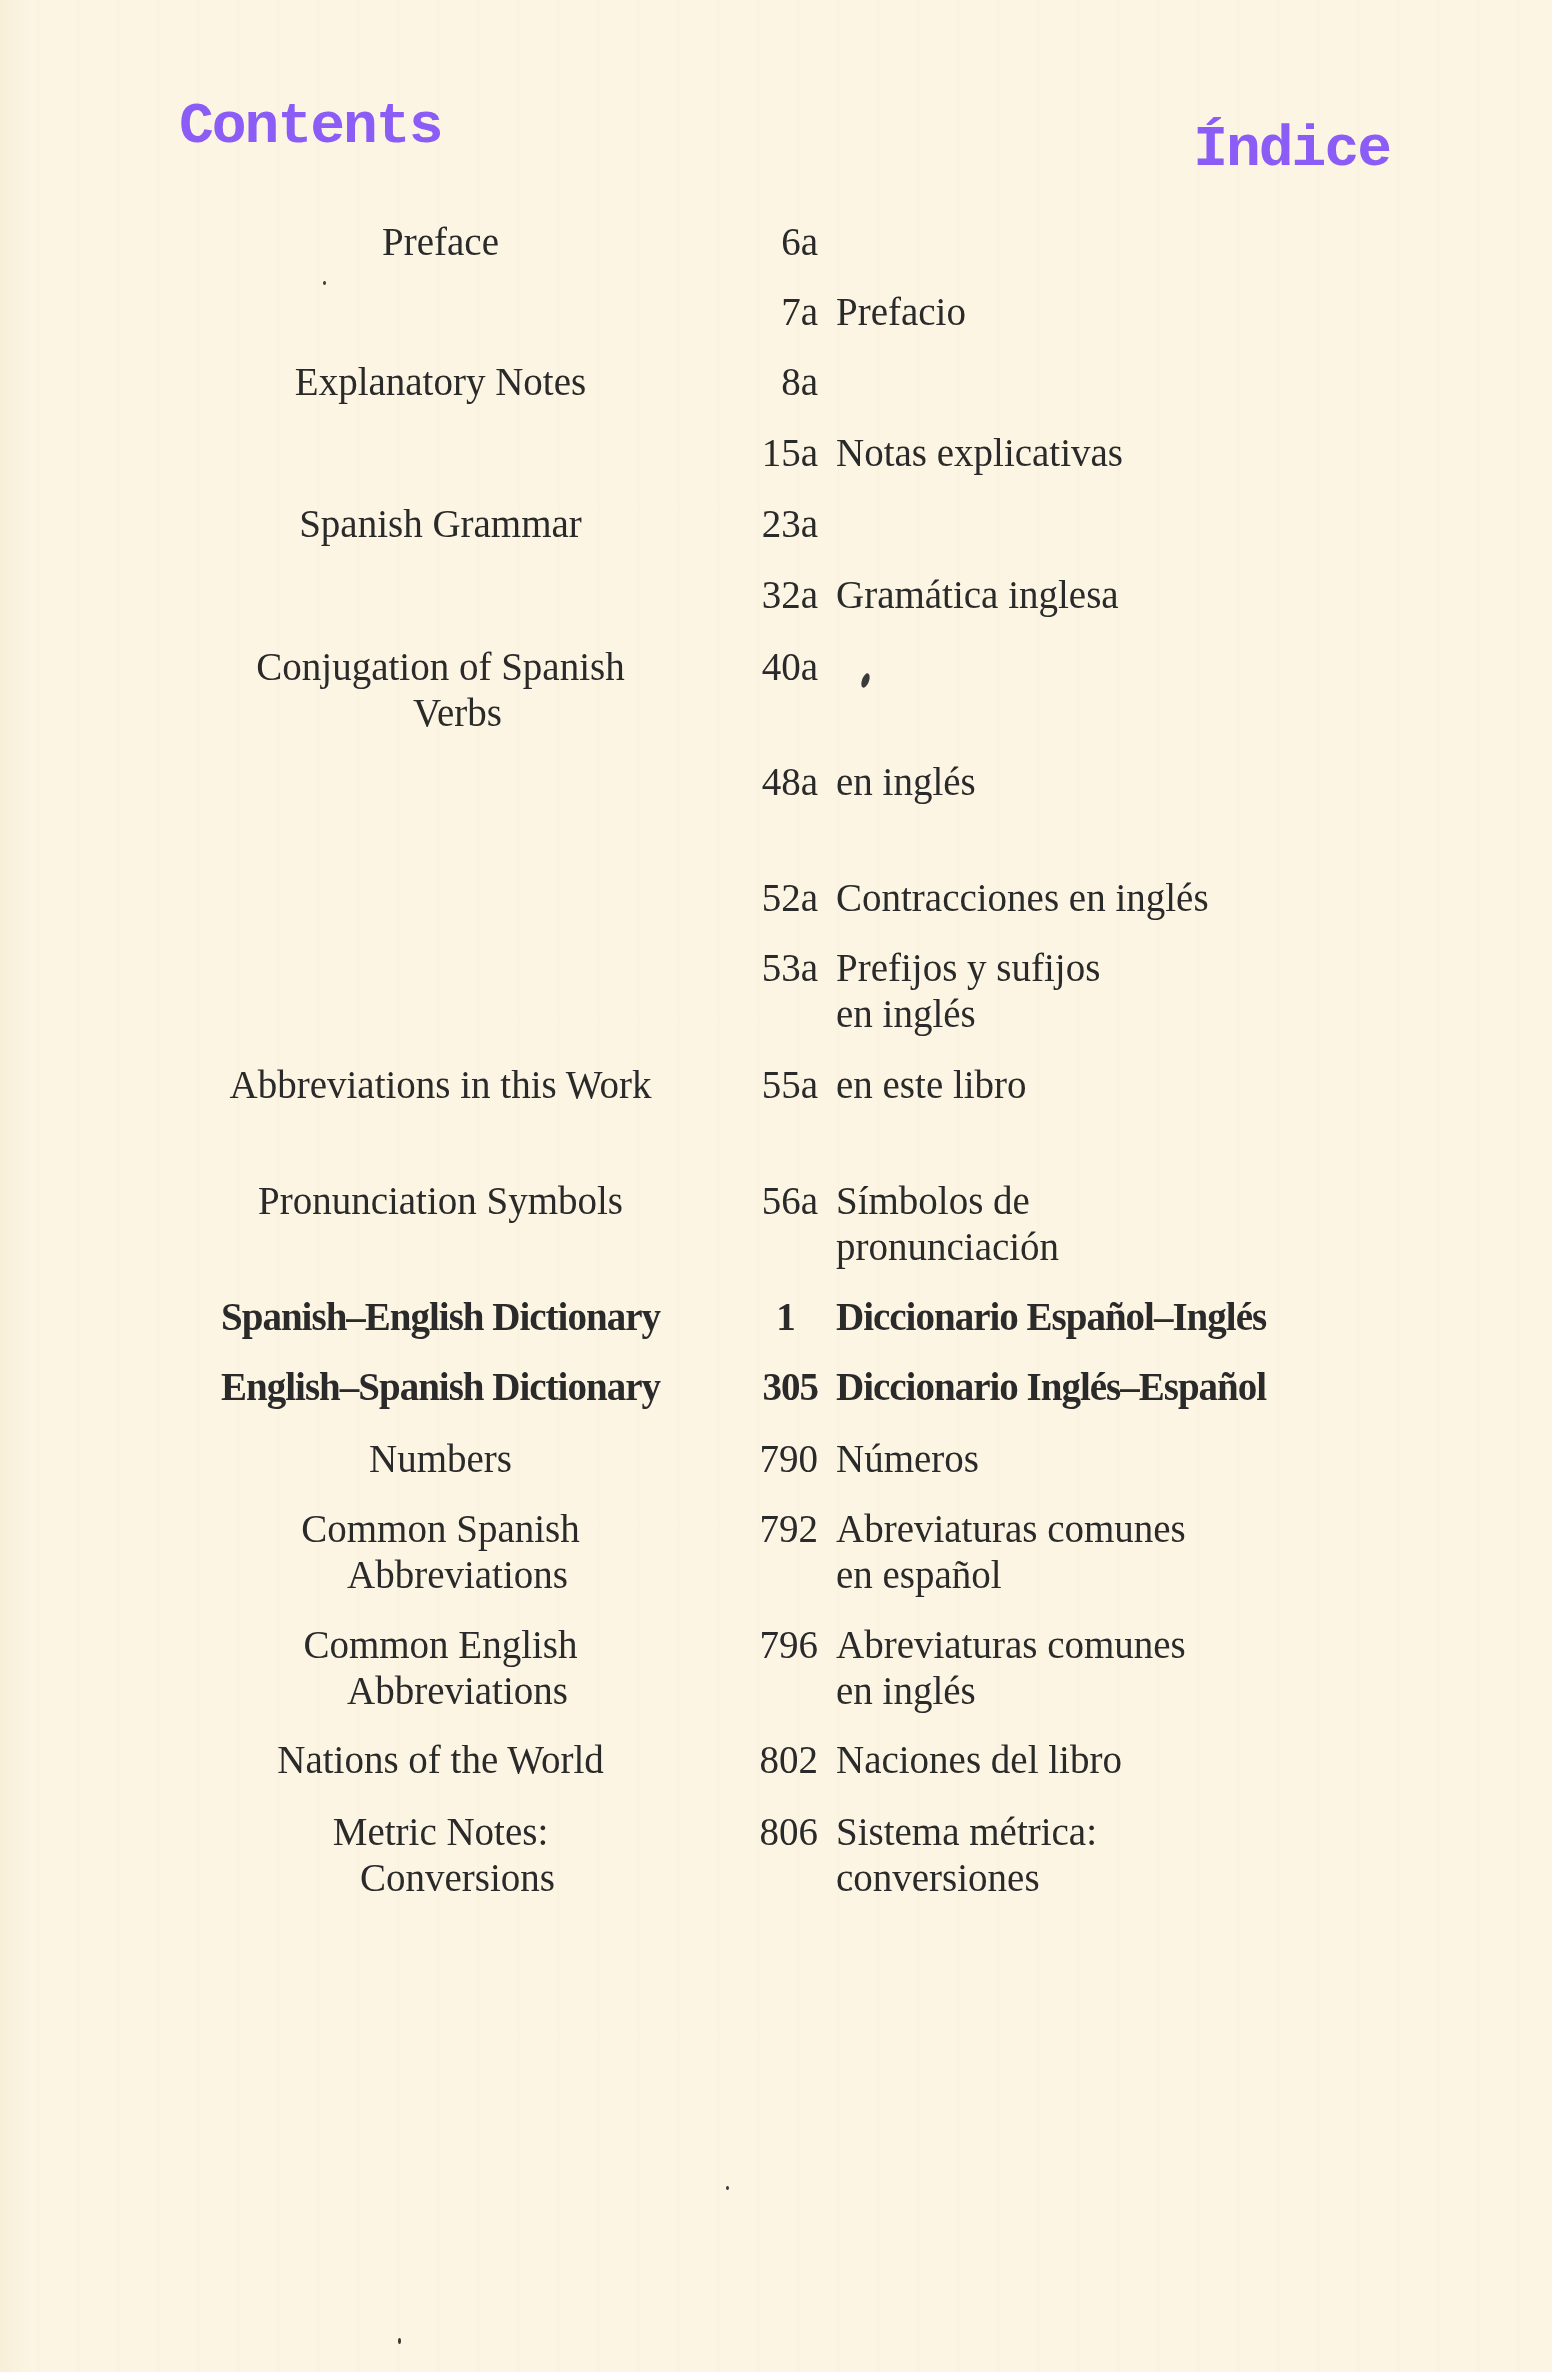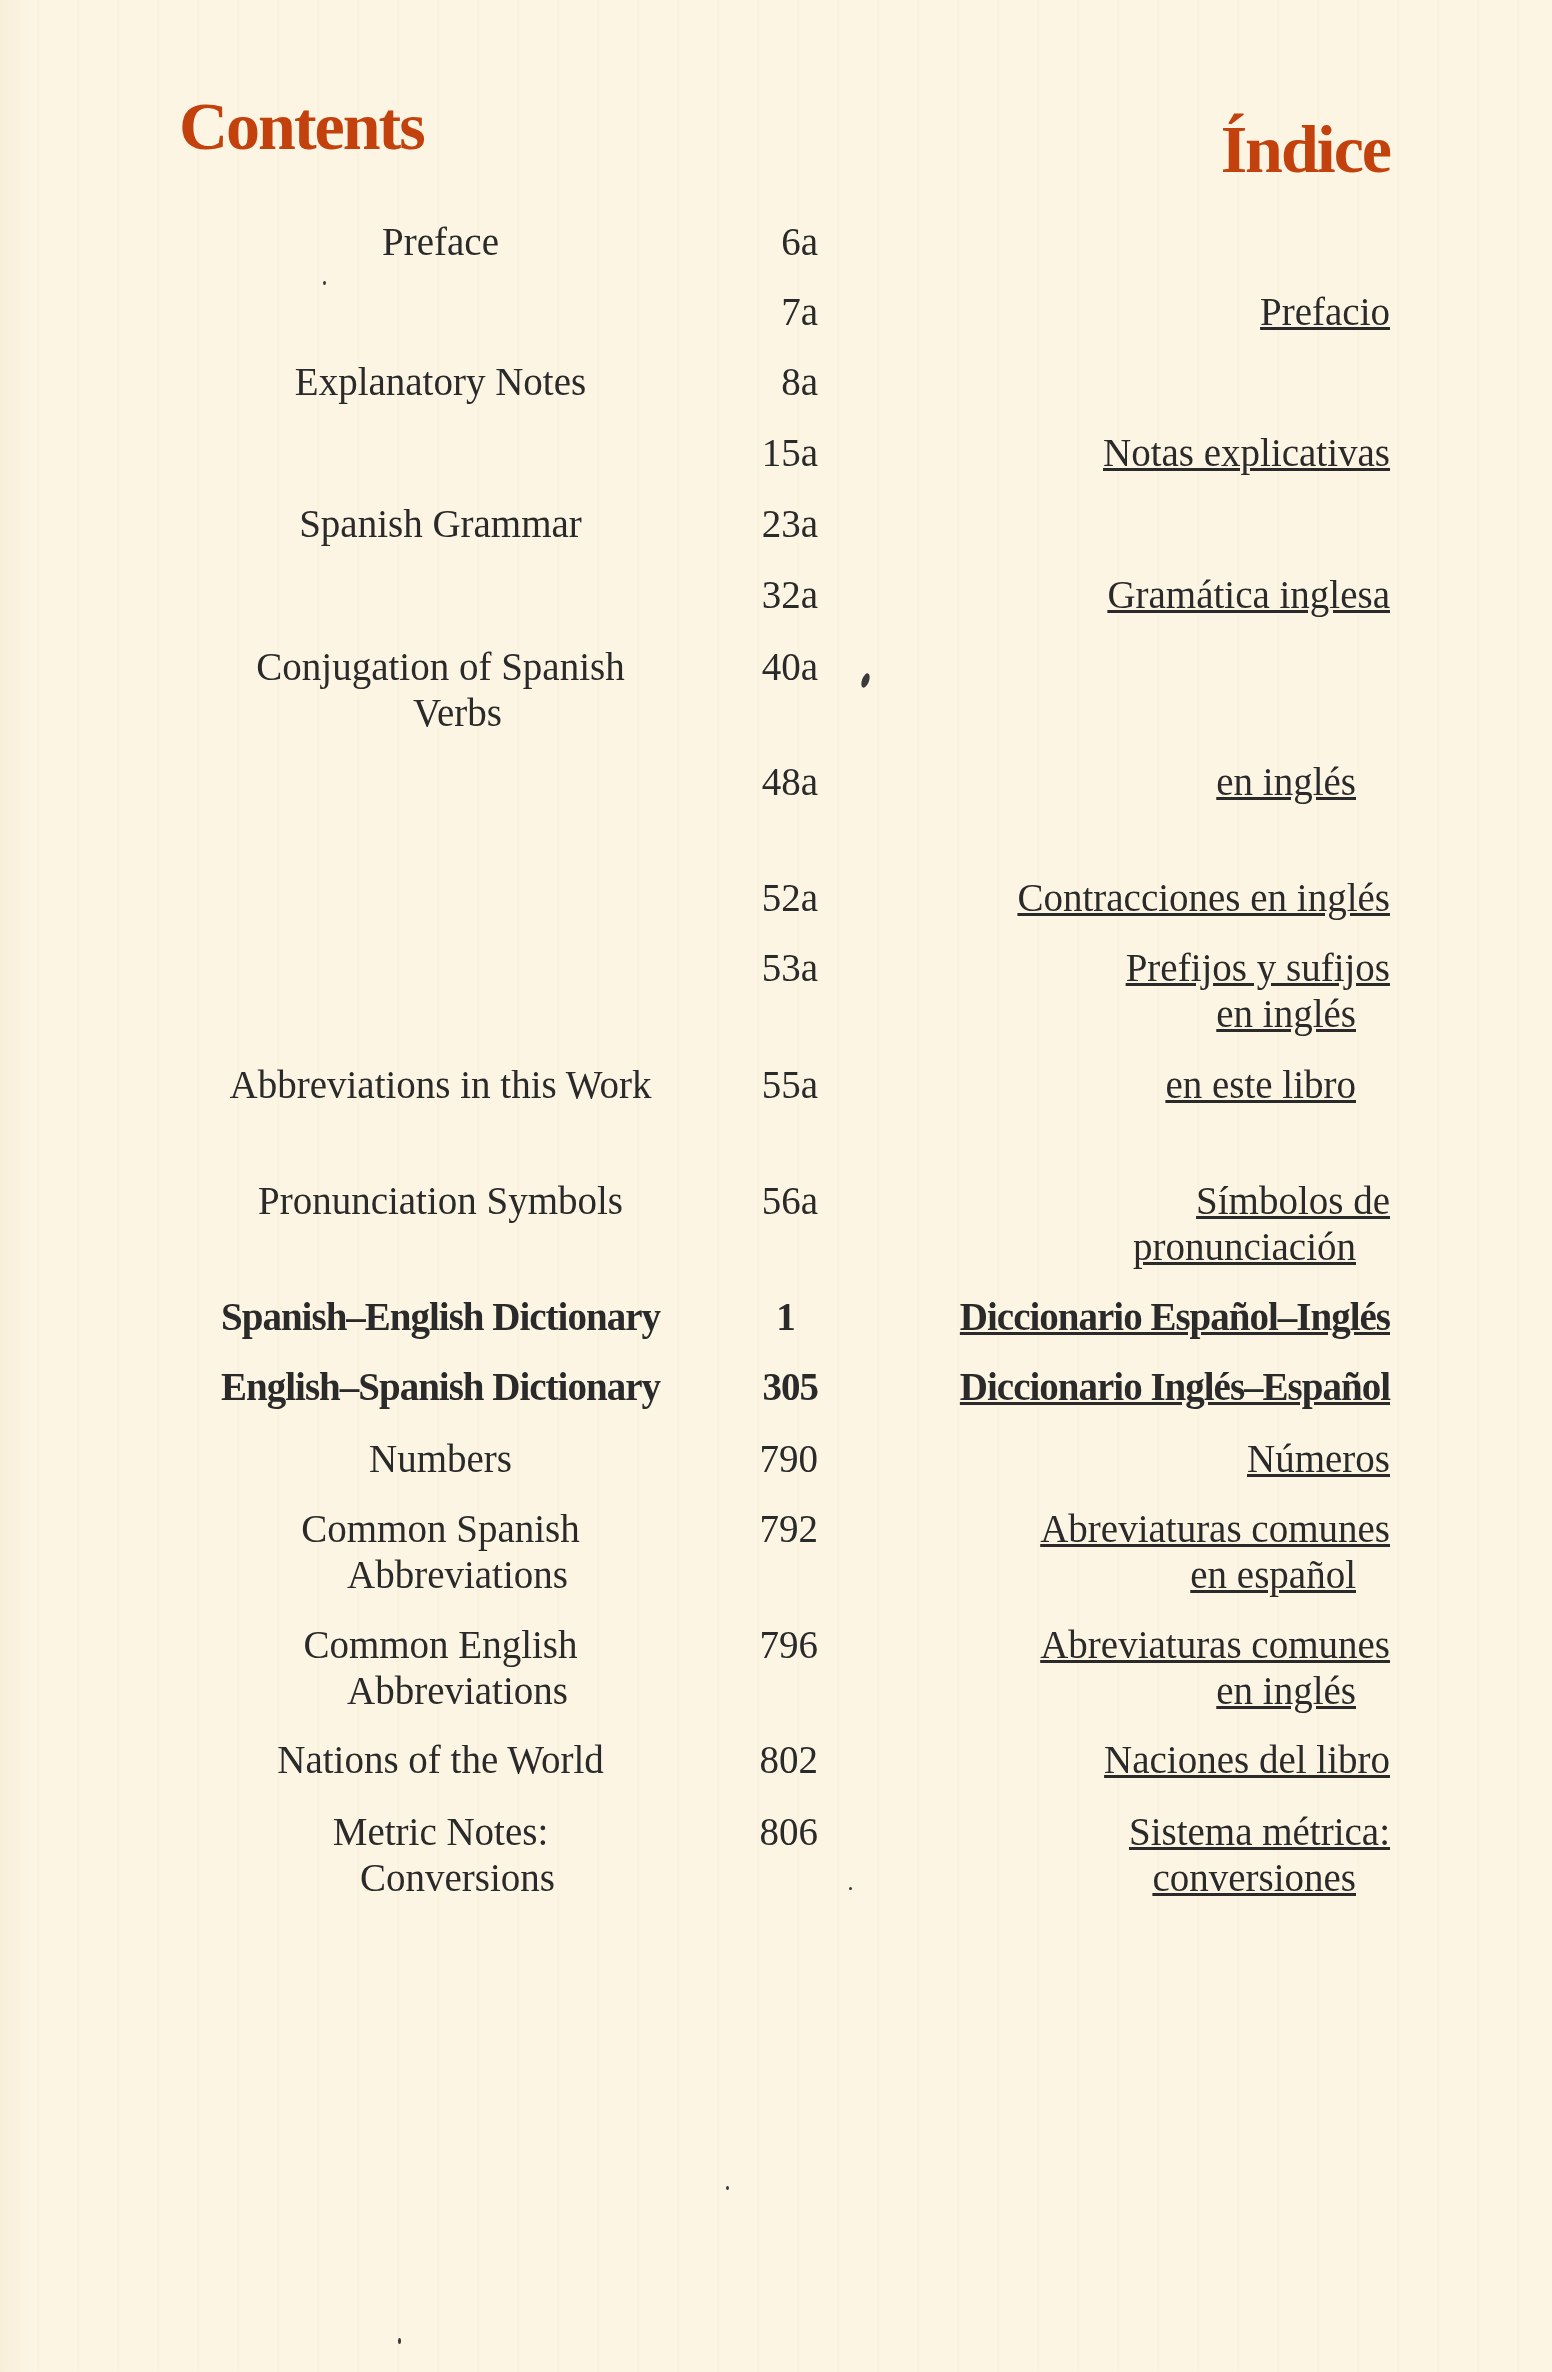--- a/index.html
+++ b/index.html
@@ -21,25 +21,25 @@
     .page {
       position: absolute;
       left: 0;
       top: 0;
       width: 1552px;
       height: 2372px;
     }
     .heading {
       position: absolute;
       top: 77px;
-      font-family: Liberation Serif, serif;
+      font-family: Liberation Mono, monospace;
       font-weight: bold;
-      font-size: 68px;
+      font-size: 58px;
       line-height: 99px;
-      color: #c2410c;
+      color: #8b5cf6;
       letter-spacing: -2px;
       margin: 0;
     }
     .heading.en { left: 179px; }
     .heading.es { right: 162px; text-align: right; margin-top: 23px; }
 
     .toc {
       position: absolute;
       left: 0;
       top: 0;
@@ -72,23 +72,21 @@
     }
     .row .page-num.center {
       text-align: center;
       left: 744px;
       width: 83px;
     }
     .row .es-title {
       position: absolute;
       right: 162px;
       width: 554px;
-      text-align: right;
       white-space: nowrap;
-      text-decoration: underline;
     }
     .row .es-title .cont {
       display: block;
       padding-right: 34px;
     }
     .row.bold {
       font-family: "Liberation Serif", "DejaVu Serif", serif;
       font-weight: bold;
       letter-spacing: -1px;
     }

